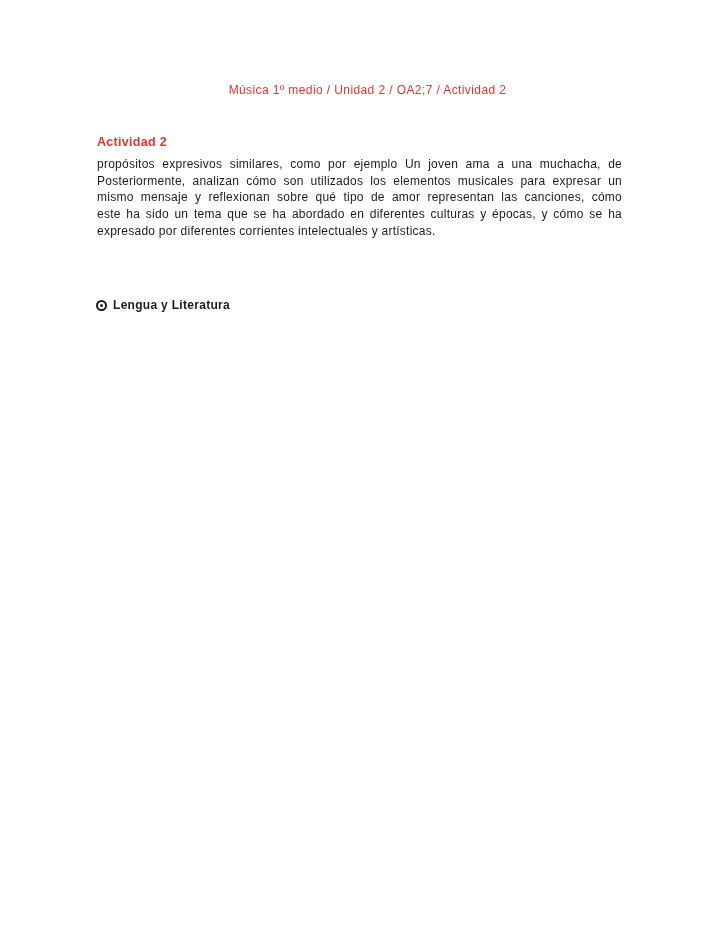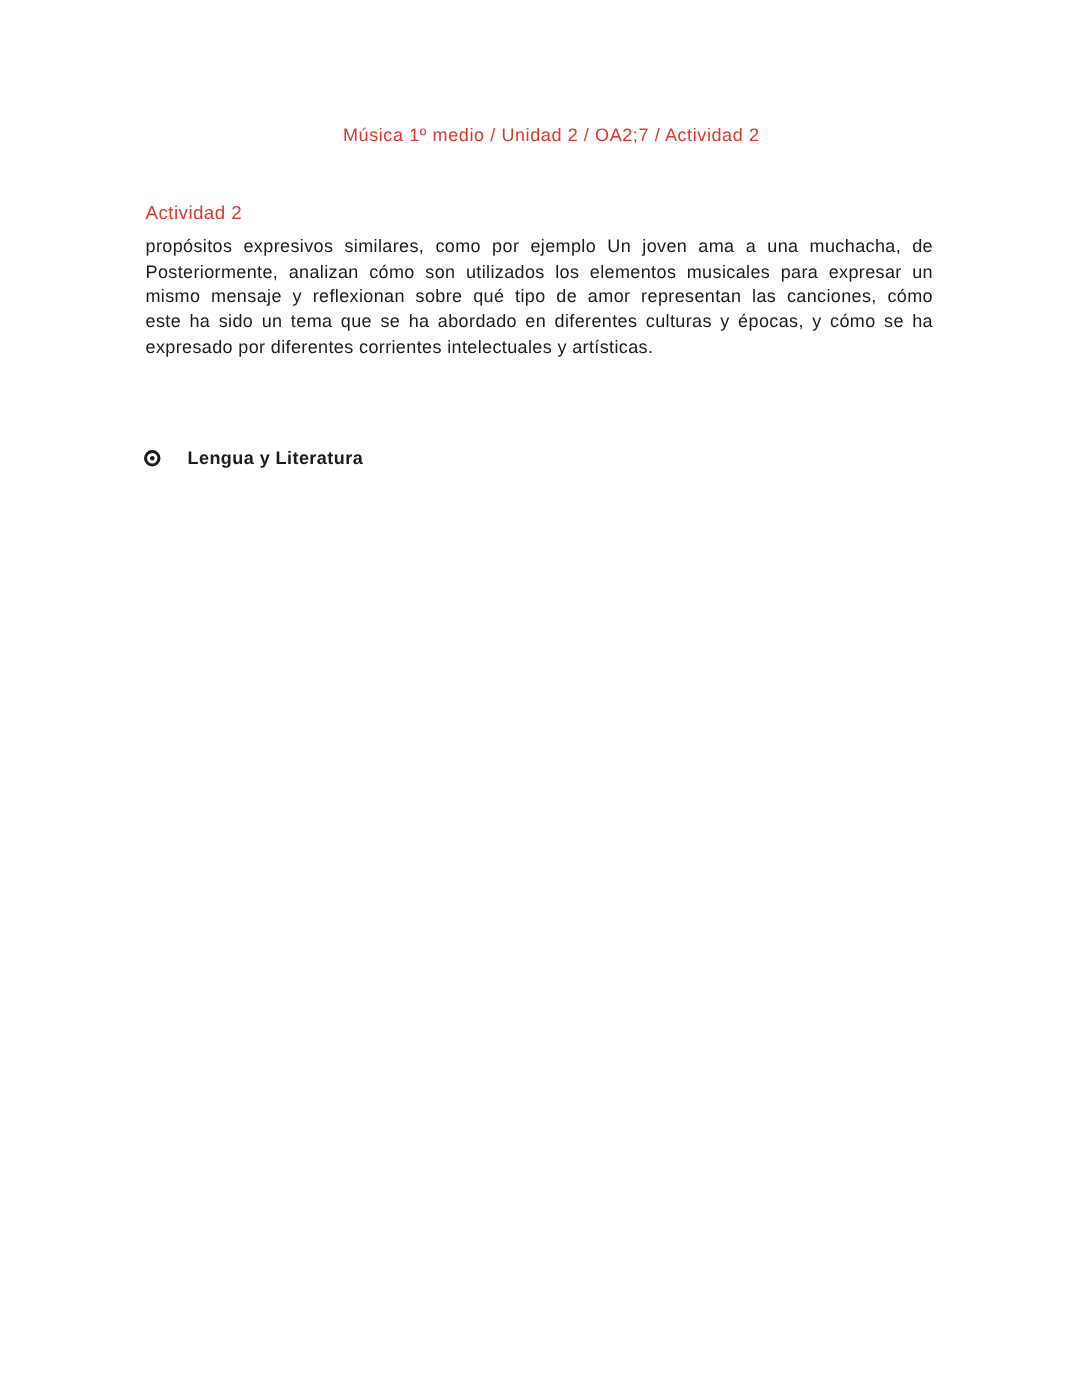--- a/index.html
+++ b/index.html
@@ -21,21 +21,21 @@
     top:83px; left:15px; right:0;
     text-align:center;
     font-size:12px;
     letter-spacing:0.4px;
     color:var(--accent-red);
   }
   .activity-title{
     position:absolute;
     top:135px; left:97px;
     font-size:12.5px;
-    font-weight:normal;
+    font-weight:bold;
     letter-spacing:0.3px;
     color:var(--accent-red);
   }
   .activity-paragraph{
     position:absolute;
     top:156px; left:97px;
     width:525px;
     font-size:12px;
     line-height:16.7px;
     letter-spacing:0.25px;
@@ -47,21 +47,21 @@
   }
   .pline.last{
     text-align-last:left;
   }
   .pline .it{ }
   .subject-link{
     position:absolute;
     top:298px; left:96px;
     display:flex;
     align-items:center;
-    gap:18px;
+    gap:6px;
     font-size:12px;
     font-weight:bold;
     letter-spacing:0.3px;
     color:var(--text);
   }
   .fisheye-icon{
     width:11px; height:11px;
     border:2px solid var(--text);
     border-radius:50%;
     position:relative;

